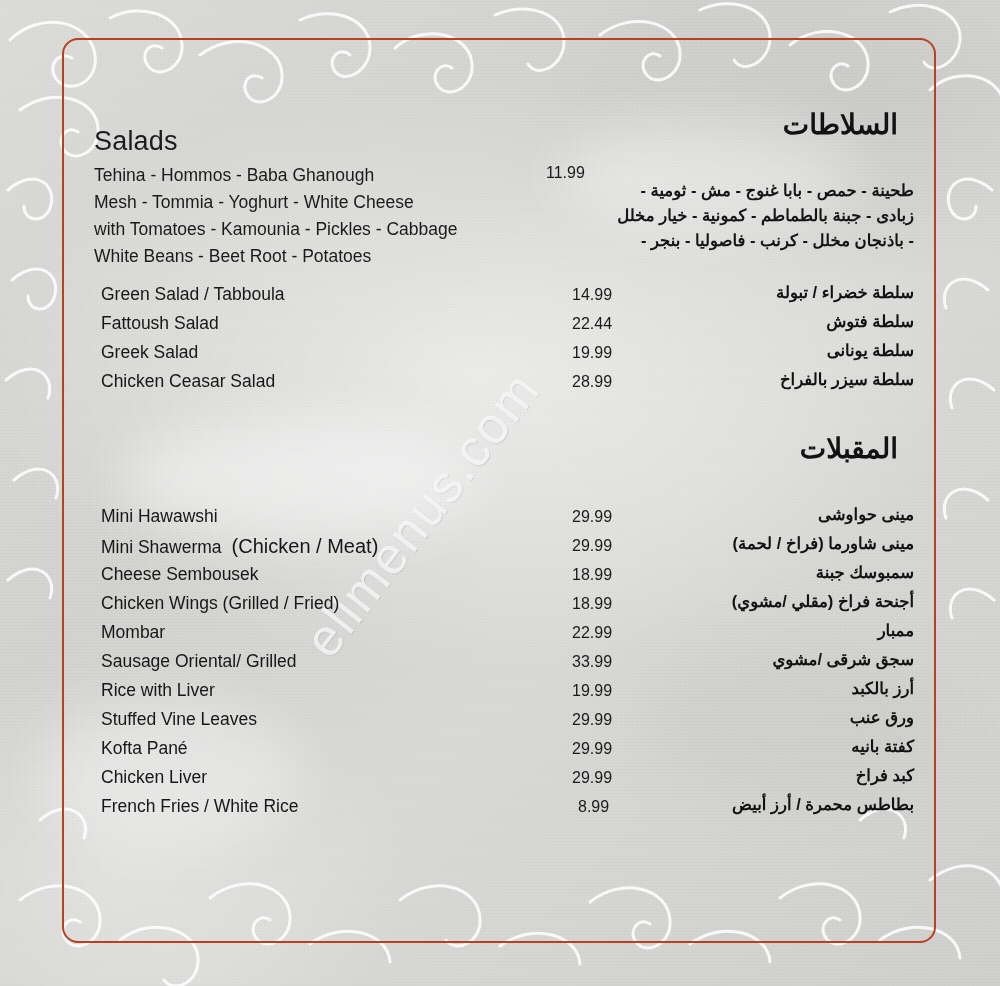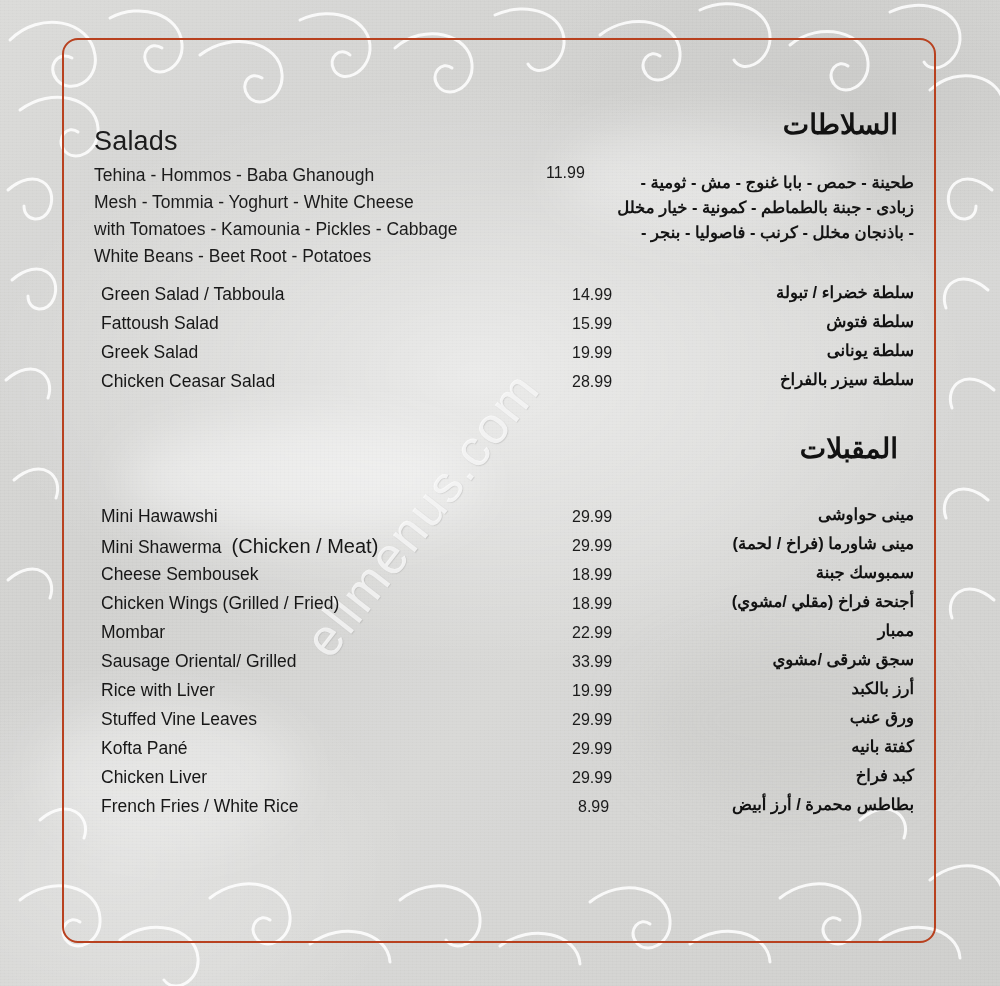--- a/index.html
+++ b/index.html
@@ -130,21 +130,21 @@
   .desc-price {
     position: absolute;
     left: 452px;
     top: 2px;
     font-size: 16px;
     color: #1b1b1b;
   }
   .desc-ar {
     position: absolute;
     right: 0;
-    top: 8px;
+    top: 16px;
     width: 400px;
     text-align: right;
     direction: rtl;
     font-size: 16.5px;
     line-height: 25px;
     color: #141414;
     font-weight: bold;
   }
 
   .items { position: relative; margin-top: 4px; }
@@ -279,21 +279,21 @@
       </div>
 
       <div class="items">
         <div class="row">
           <div class="en">Green Salad / Tabboula</div>
           <div class="price">14.99</div>
           <div class="ar">سلطة خضراء / تبولة</div>
         </div>
         <div class="row">
           <div class="en">Fattoush Salad</div>
-          <div class="price">15.99</div>
+          <div class="price">22.44</div>
           <div class="ar">سلطة فتوش</div>
         </div>
         <div class="row">
           <div class="en">Greek Salad</div>
           <div class="price">19.99</div>
           <div class="ar">سلطة يونانى</div>
         </div>
         <div class="row">
           <div class="en">Chicken Ceasar Salad</div>
           <div class="price">28.99</div>

